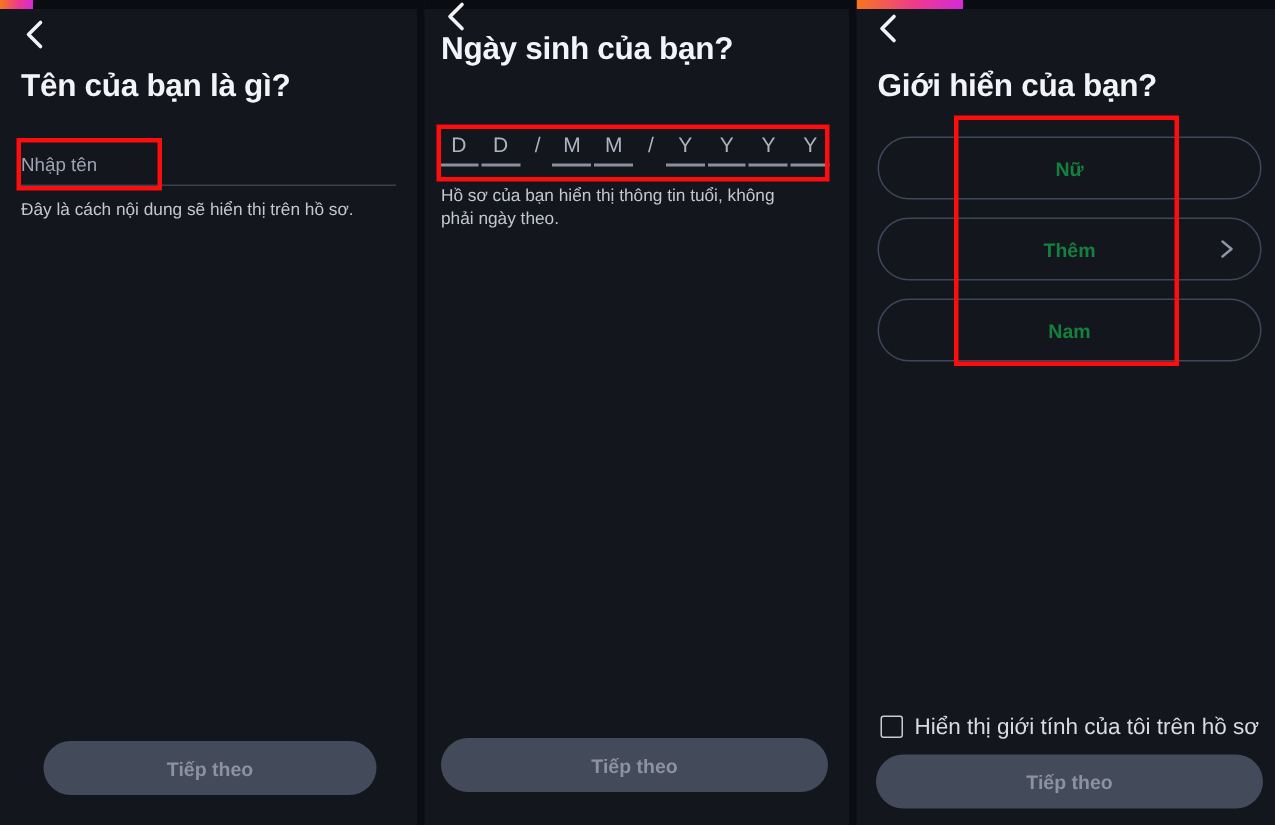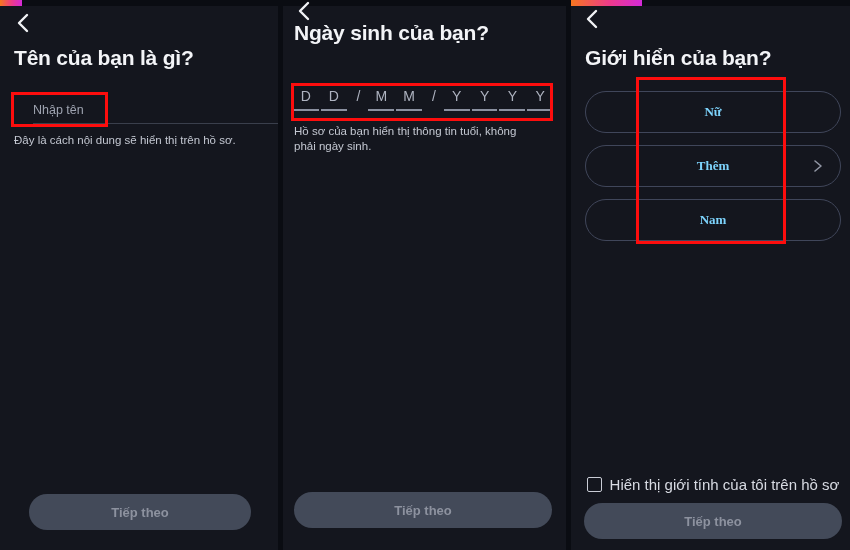--- a/index.html
+++ b/index.html
@@ -76,21 +76,20 @@
     width: 100%;
     height: 27px;
     background: transparent;
     border: none;
     outline: none;
     color: #3b82f6;
     font-family: "Liberation Sans", sans-serif;
     font-size: 12.5px;
     padding: 0;
     border-bottom: 1px solid #3a3f4c;
-    margin-left: 19px;
   }
   .name-input::placeholder { color: #9ea3b0; opacity: 1; }
 
   .helper {
     position: absolute;
     left: 14px;
     color: #c3c7d1;
     font-size: 11.5px;
     line-height: 15px;
     width: 250px;
@@ -139,24 +138,23 @@
     border: 1px solid #40465a;
     border-radius: 22px;
     margin-bottom: 12px;
     display: flex;
     align-items: center;
     justify-content: center;
     cursor: pointer;
     background: transparent;
   }
   .gender-opt .lbl {
-    color: #7dd3fc;
+    color: #15803d;
     font-size: 13px;
     font-weight: bold;
-    font-family: Liberation Serif, serif;
   }
   .gender-opt .chev {
     position: absolute;
     right: 16px;
     top: 50%;
     transform: translateY(-50%);
     display: flex;
   }
 
   .gender-check {
@@ -268,21 +266,21 @@
         <div class="dob-cell">M</div>
         <div class="dob-sep">/</div>
         <div class="dob-cell">Y</div>
         <div class="dob-cell">Y</div>
         <div class="dob-cell">Y</div>
         <div class="dob-cell">Y</div>
       </div>
 
     <div class="helper" style="left:11px; top:124px; width:258px;">
       <span>Hồ sơ của bạn hiển thị thông tin tuổi, không</span><br>
-      <span>phải ngày sinh.</span>
+      <span>phải ngày theo.</span>
     </div>
 
     <div class="next-btn" style="left:11px; top:492px; width:258px;">
       <span class="nlbl">Tiếp theo</span>
     </div>
 
     <div class="redbox" style="left:8px; top:83px; width:262px; height:38px;"></div>
   </div>
 
   <div class="panel p3 sep">

